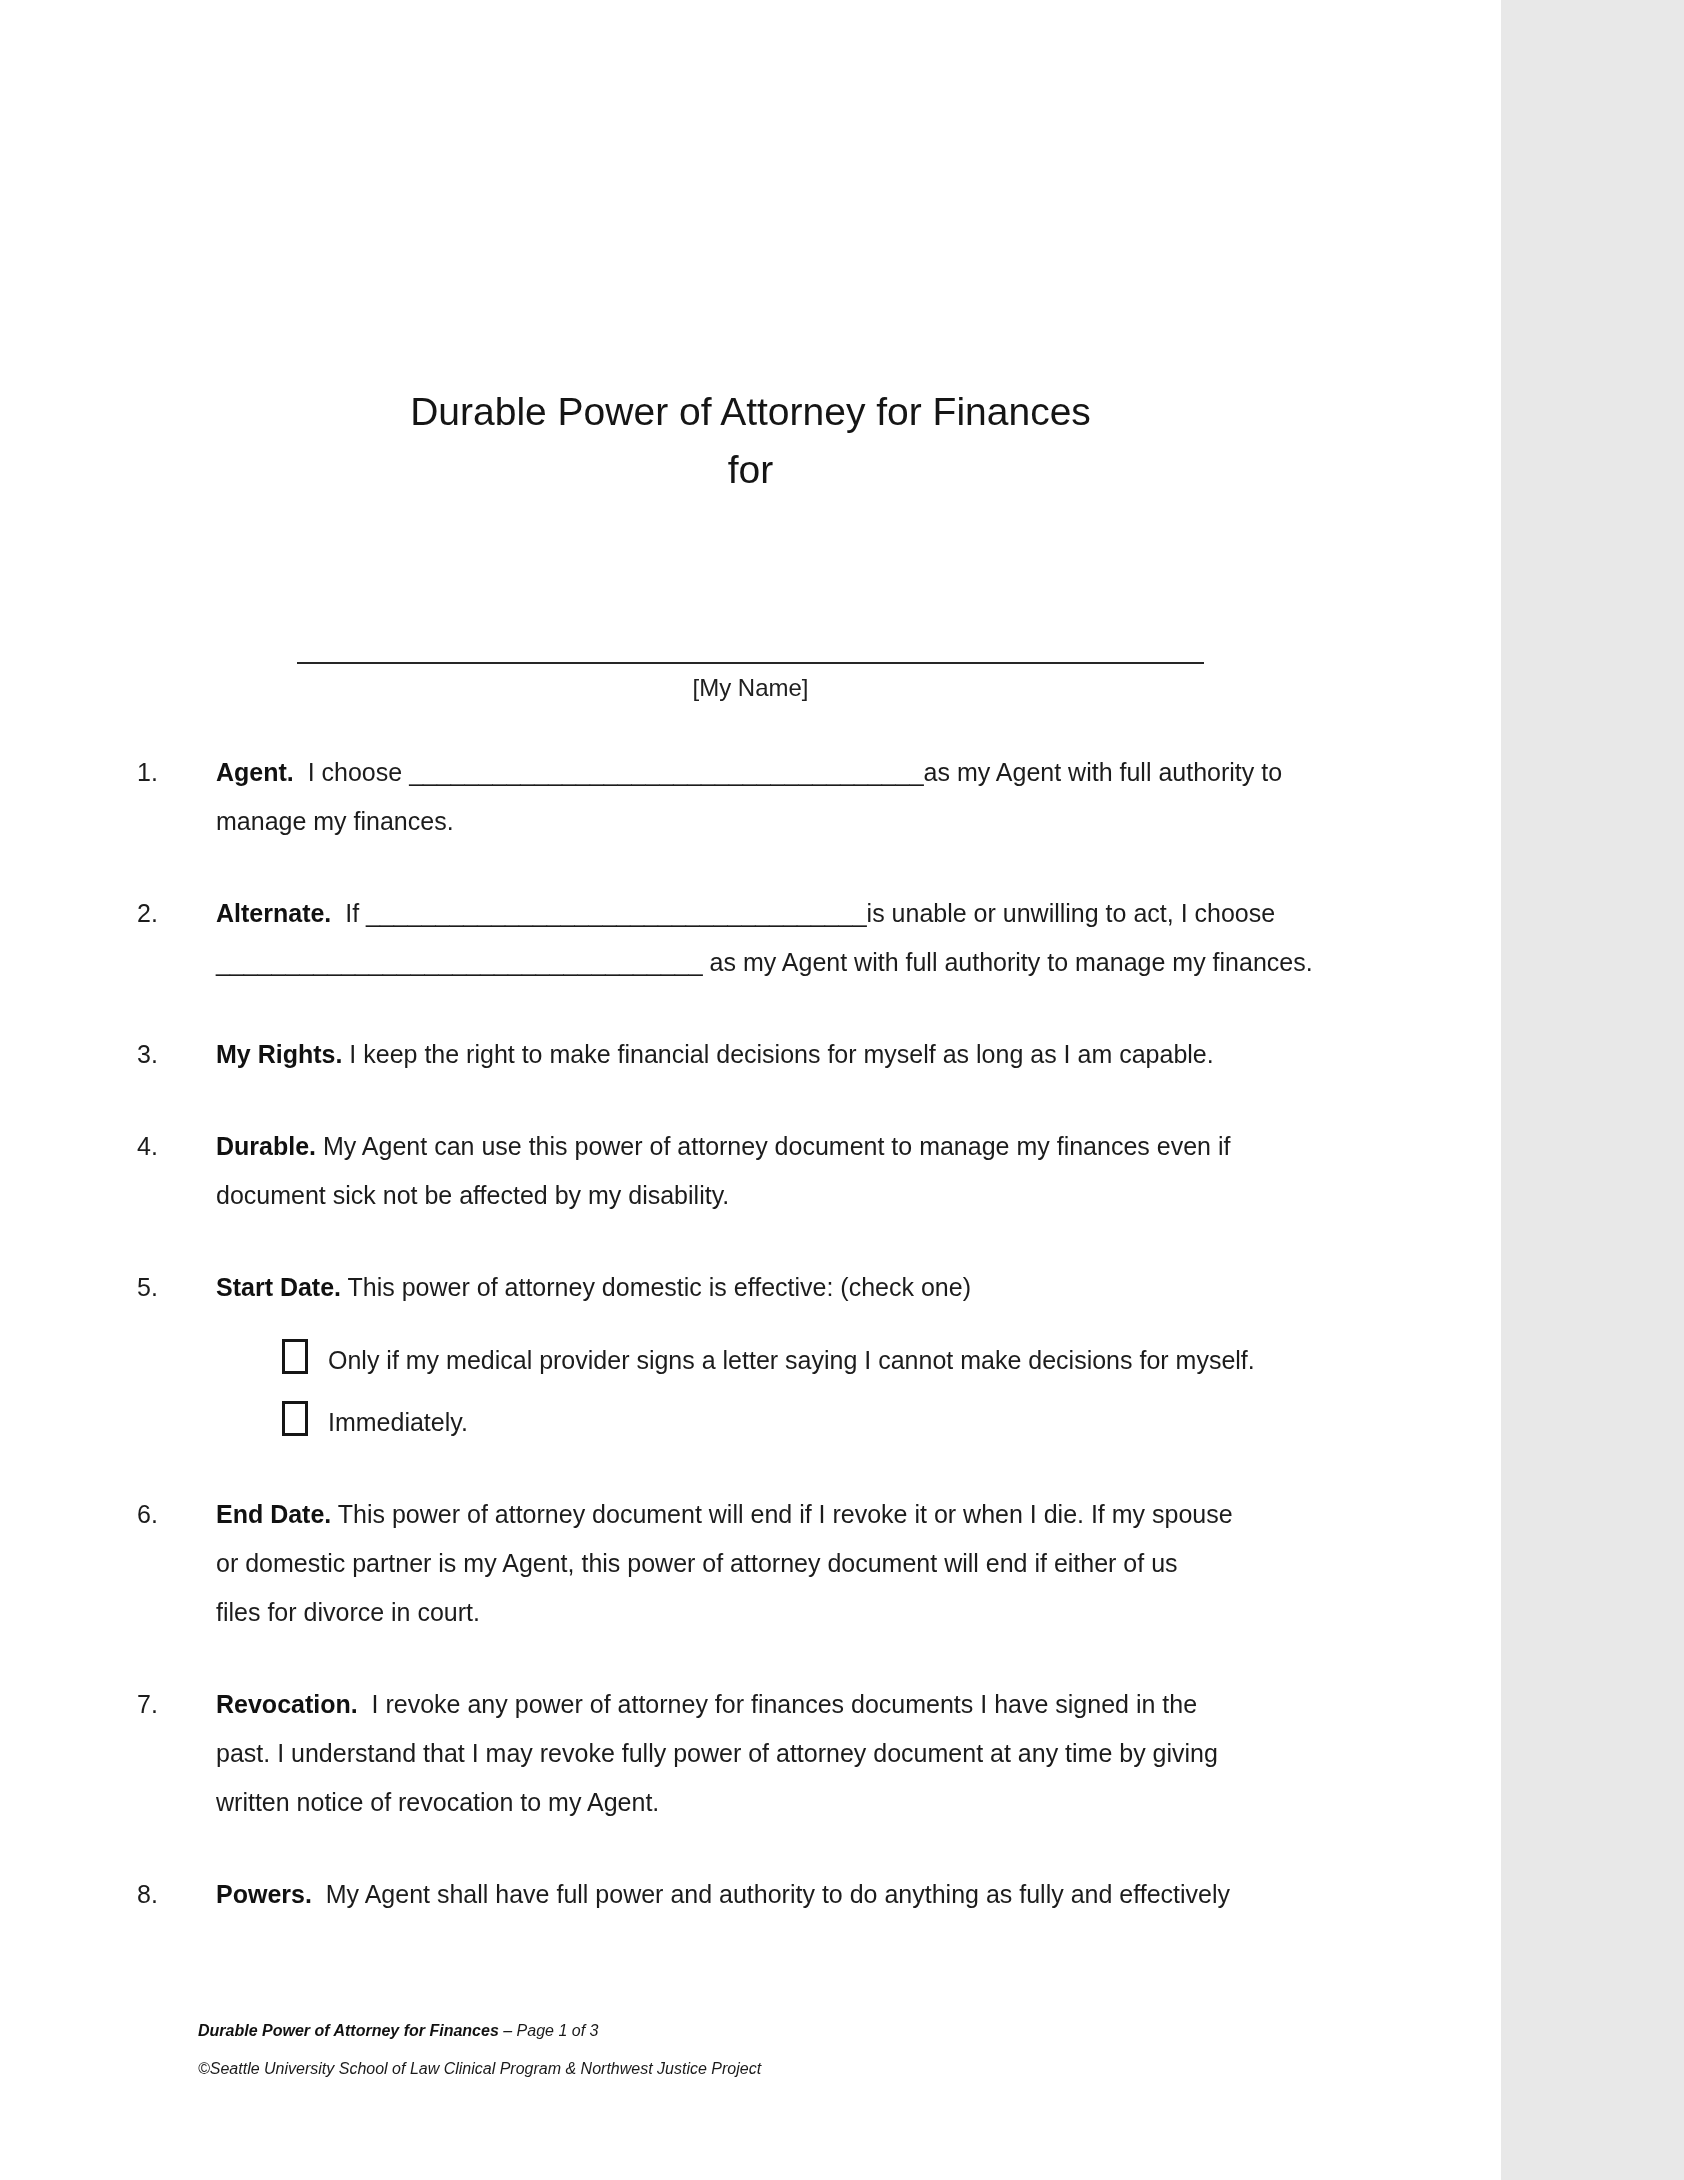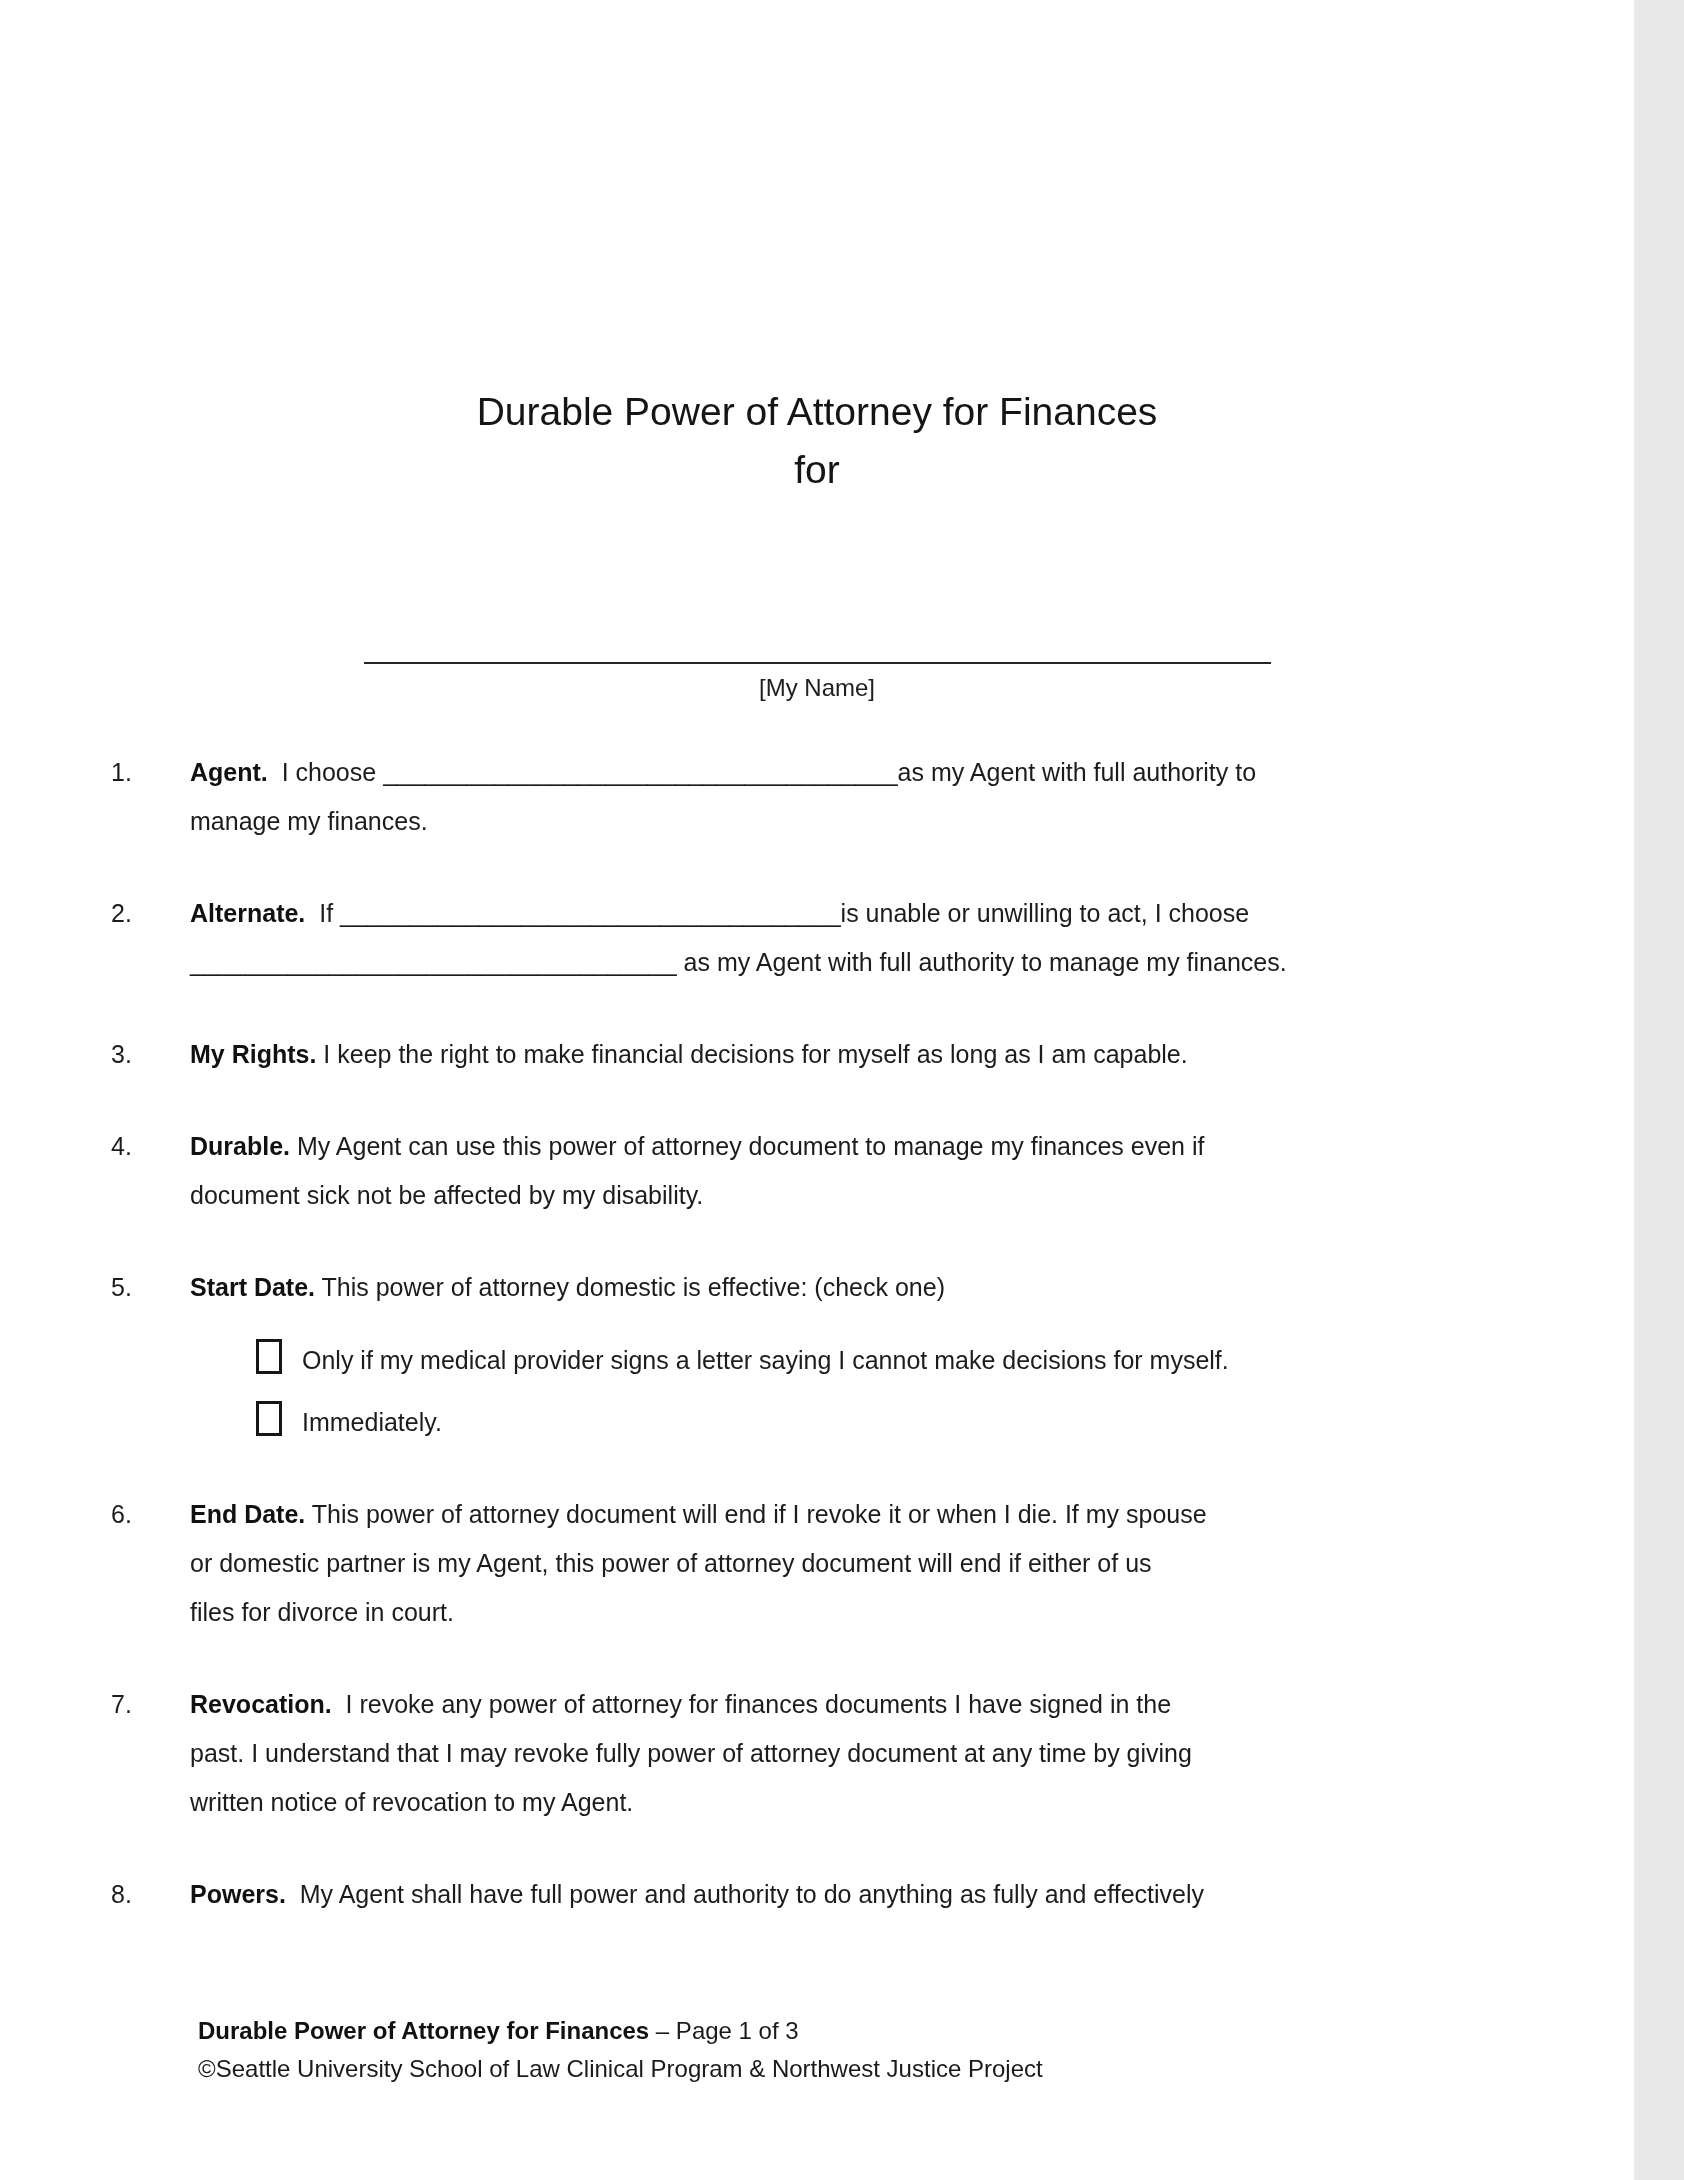--- a/index.html
+++ b/index.html
@@ -1,24 +1,24 @@
 <!DOCTYPE html>
 <html style="font-size:13.6px"><head>
 <meta charset="utf-8">
 <style>
   html,body{margin:0;padding:0;background:#e8e8e8;}
   .page{
     position:relative;
-    width:1634px;
+    width:1501px;
     height:2181px;
     background:#ffffff;
     font-family:"Liberation Sans", sans-serif;
     color:#1c1c1c;
     box-sizing:border-box;
-    padding:0 92px;
+    padding:0 118px;
     overflow:hidden;
   }
   .t{white-space:pre-wrap;}
   
   .title-block{
     margin-top:383px;
     text-align:center;
     font-size:39px;
     line-height:58px;
     font-weight:500;
@@ -60,23 +60,24 @@
     vertical-align:-5.1px;
     margin-right:19.6px;
     background:#ffffff;
   }
   
   .footer{
     position:absolute;
     left:198px;
     right:198px;
     top:2012px;
-    font-size:24px;
+    font-size:16px;
     line-height:38px;
     color:#1a1a1a;
+    font-style:italic;
   }
 </style>
 </head>
 <body>
 
 <div class="page">
 
   <div class="title-block">
     <div>Durable Power of Attorney for Finances</div>
     <div>for</div>

